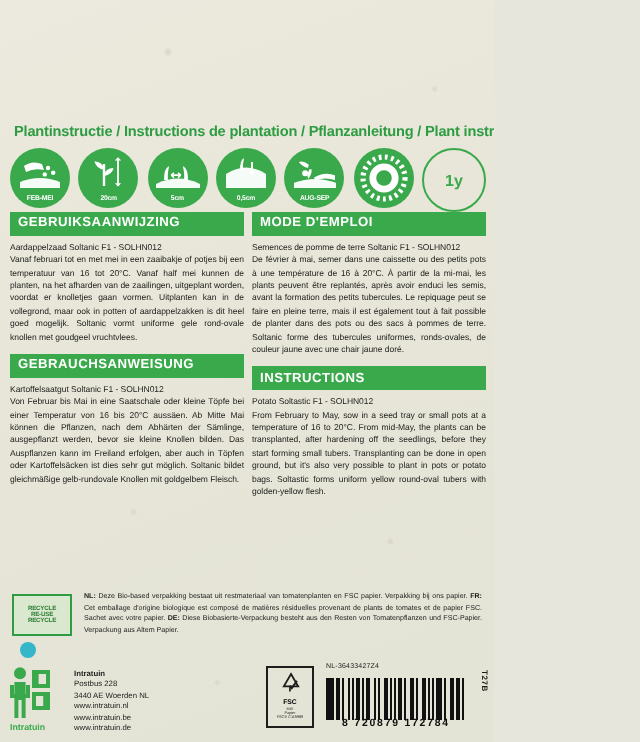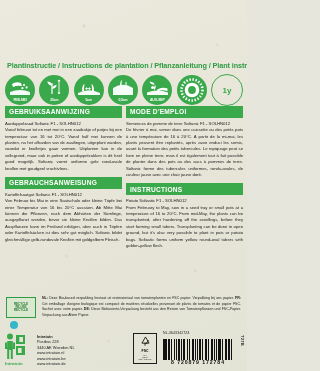--- a/index.html
+++ b/index.html
@@ -31,21 +31,21 @@
   .sheet{position:absolute;inset:0;}
 
   
   .hdr-title{
     position:absolute;left:7px;top:61px;right:5px;
     font-size:7.3px;font-weight:bold;color:#2e9c43;
     letter-spacing:-.1px;white-space:nowrap;
   }
   .icon-row{
     position:absolute;left:5px;top:74px;right:4px;
-    display:flex;justify-content:space-between;align-items:center;
+    display:flex;justify-content:space-between;align-items:flex-start;
   }
   .ico{
     width:30px;height:30px;border-radius:50%;
     background:#3aa94b;position:relative;flex:0 0 auto;
     overflow:hidden;
   }
   .ico.outline{background:none;border:1.6px solid #3aa94b;}
   .ico .cap{
     position:absolute;left:0;right:0;bottom:3px;
     text-align:center;font-size:3.4px;font-weight:bold;color:#fff;

